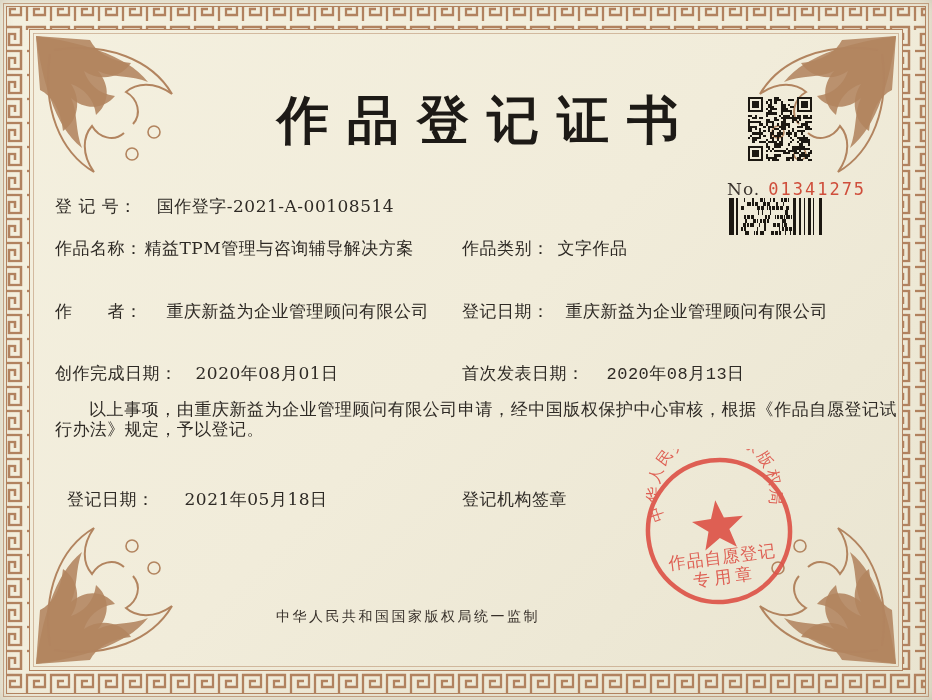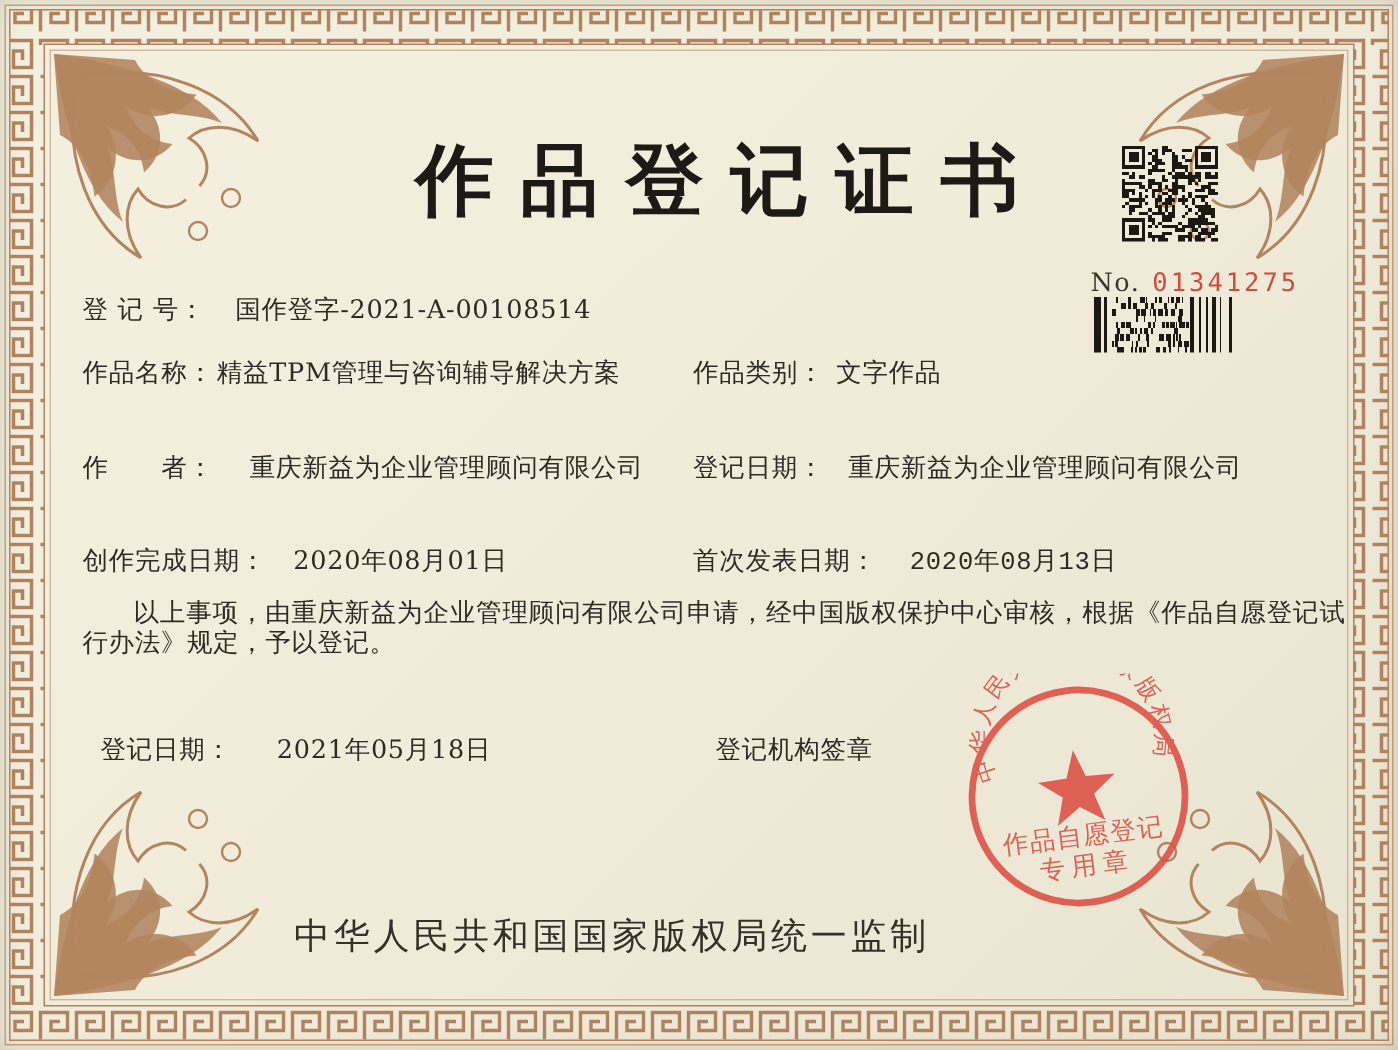--- a/index.html
+++ b/index.html
@@ -33,21 +33,21 @@
   .serial .no{font-size:17px;color:#3b342e;letter-spacing:1px;}
   .serial .num{
     font-family:"DejaVu Sans Mono","Liberation Mono",monospace;
     font-size:17px;color:#cf4e3b;letter-spacing:2px;margin-left:8px;
   }
   .qr{position:absolute;left:748px;top:97px;width:64px;height:64px;}
   .barcode{position:absolute;left:729px;top:198px;width:94px;height:37px;}
   .seal{position:absolute;left:637px;top:449px;width:164px;height:164px;}
   .footer{
     position:absolute;top:608px;left:0;width:816px;text-align:center;
-    font-size:24px;letter-spacing:2.5px;color:#37302a;
+    font-size:14px;letter-spacing:2.5px;color:#37302a;
   }
 </style>
 </head>
 <body>
 
 <div class="page">
 
   <svg class="frame" width="932" height="700" viewBox="0 0 932 700">
     <defs>
       <pattern id="meanderH" width="24" height="24" patternUnits="userSpaceOnUse">
@@ -527,21 +527,21 @@
   </div>
   <div class="row" style="top:362px;left:462px;">
     <span class="label">首次发表日期：</span><span class="value ml22">2020年08月13日</span>
   </div>
 
   <div class="statement">以上事项，由重庆新益为企业管理顾问有限公司申请，经中国版权保护中心审核，根据《作品自愿登记试行办法》规定，予以登记。</div>
 
   <div class="row" style="top:488px;left:55px;margin-left:12px;">
     <span class="label">登记日期：</span><span class="value ml30">2021年05月18日</span>
   </div>
-  <div class="row" style="top:488px;left:477px;">
+  <div class="row" style="top:488px;left:462px;">
     <span class="label">登记机构签章</span>
   </div>
 
   <svg class="seal" viewBox="0 0 164 164">
     <g transform="rotate(-7 82 82)" opacity="0.9">
       <circle cx="82" cy="82" r="71" fill="none" stroke="#dd5146" stroke-width="4.5"></circle>
       <polygon points="82,51 88.5,69.1 107.7,69.7 92.5,81.4 97.9,99.8 82,89 66.1,99.8 71.5,81.4 56.3,69.7 75.5,69.1" fill="#dd5146"></polygon>
       <defs>
         <path id="sealArc" d="M 29.7,63.9 A 56,56 0 1 1 134.3,63.9" fill="none"></path>
       </defs>

